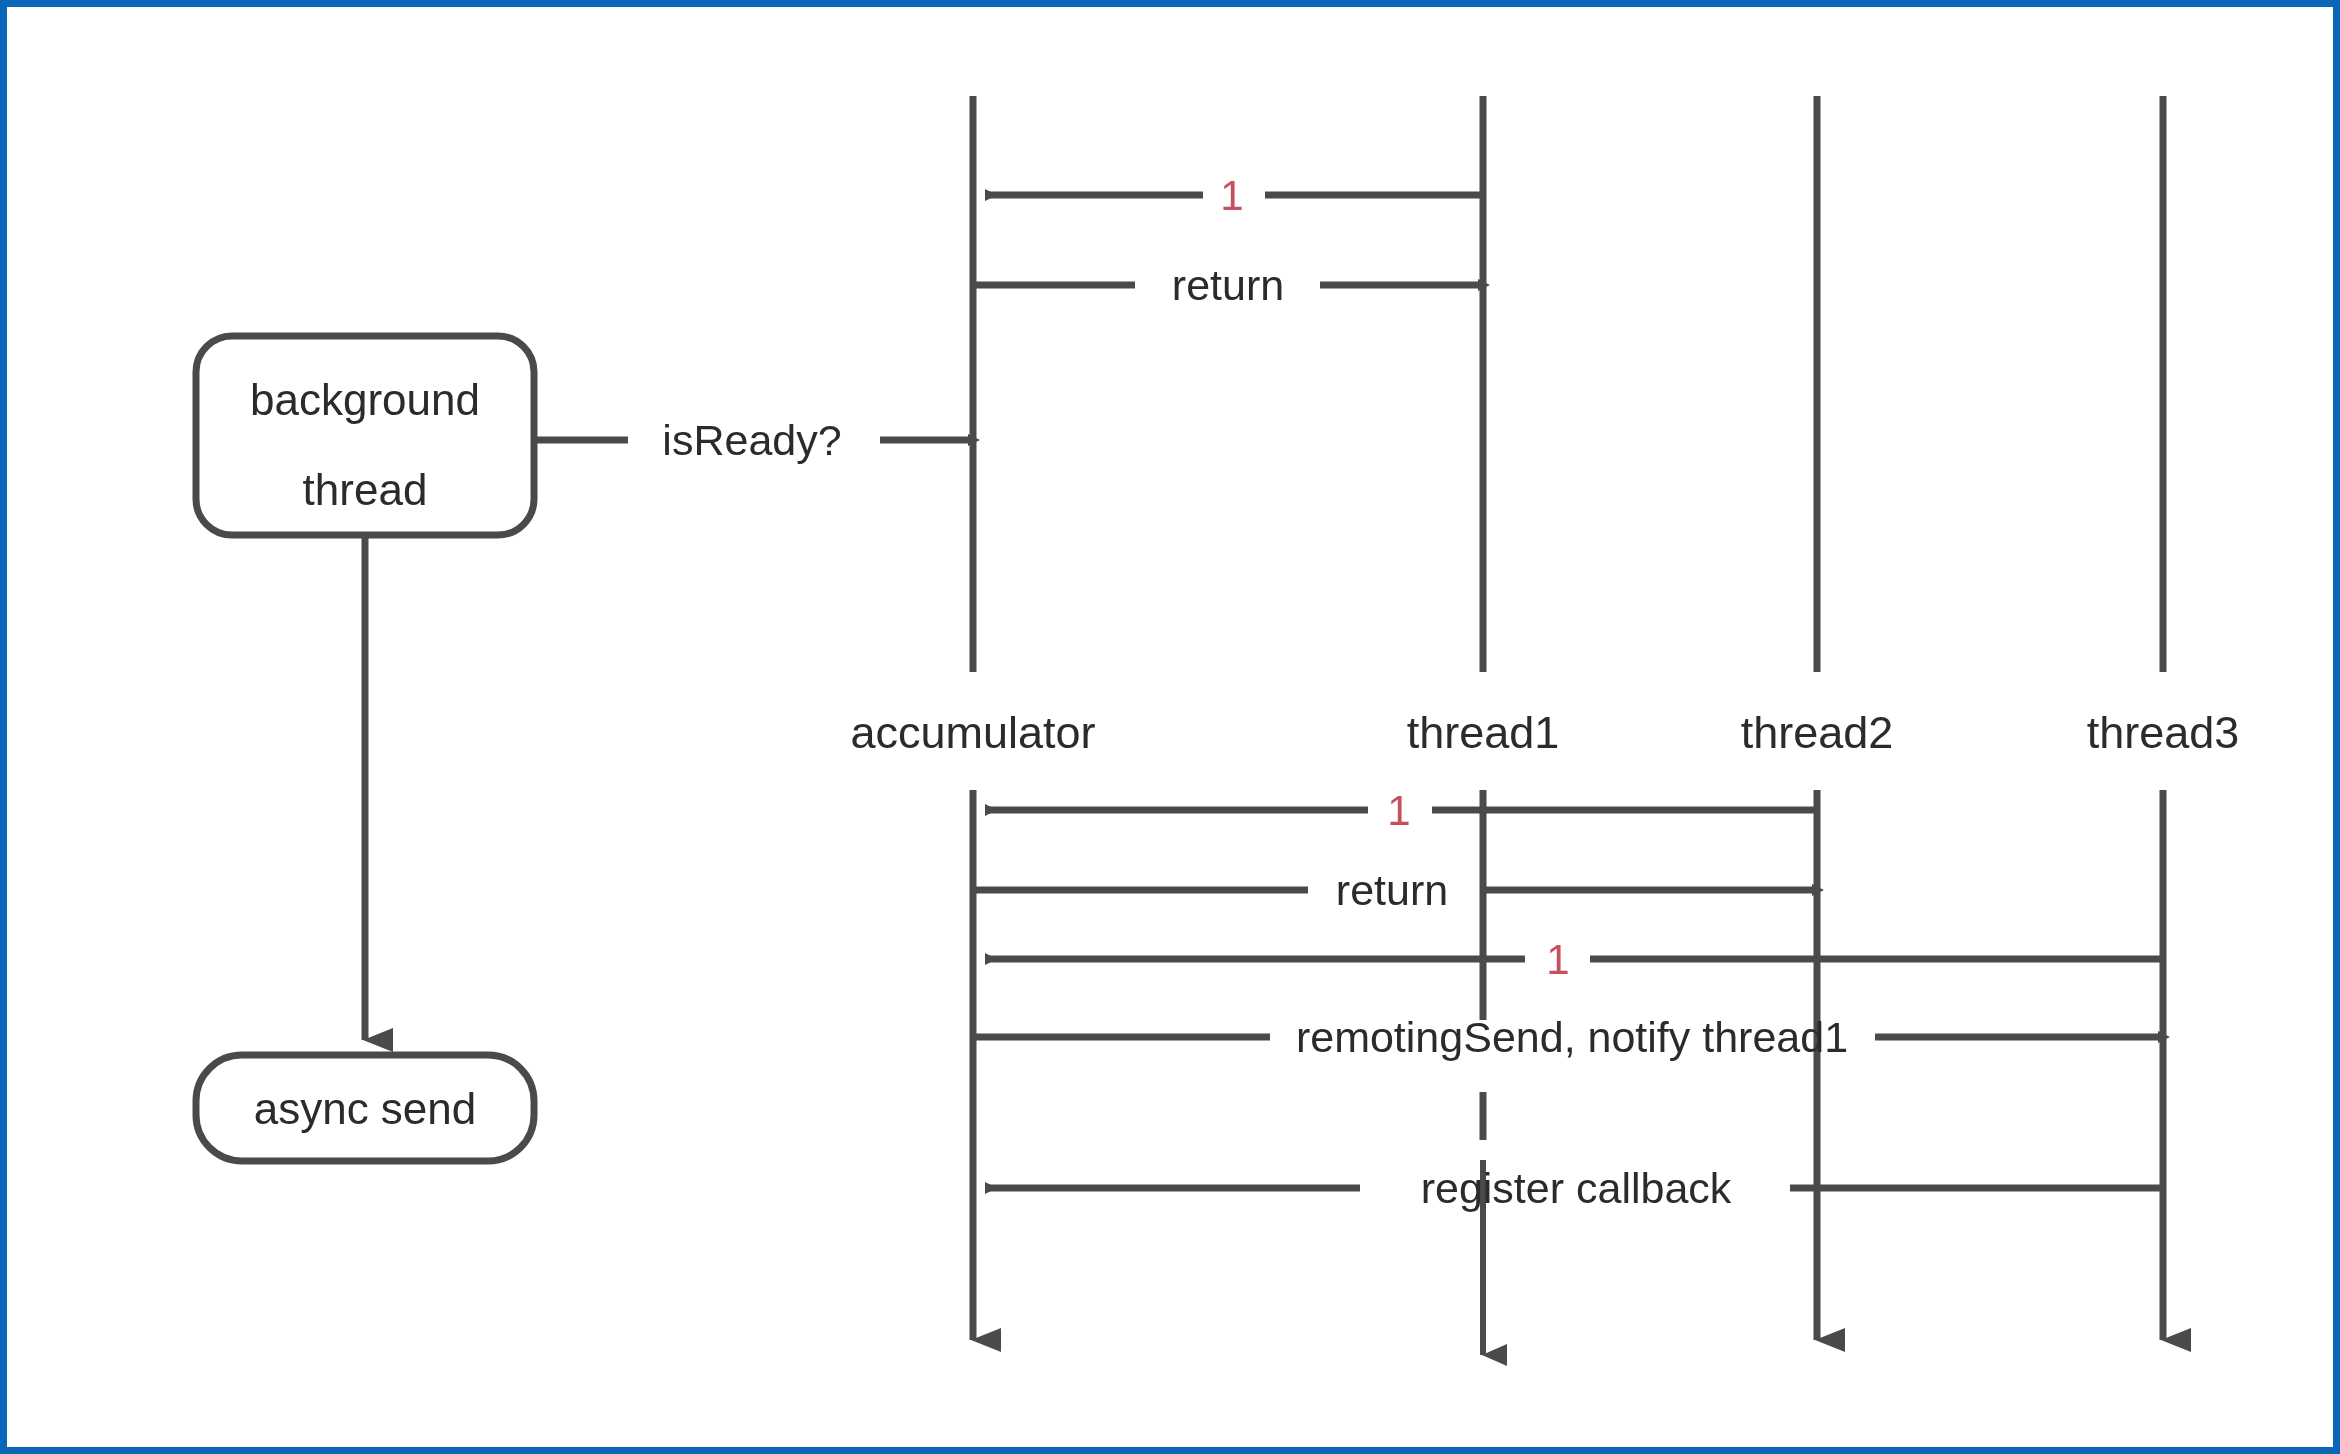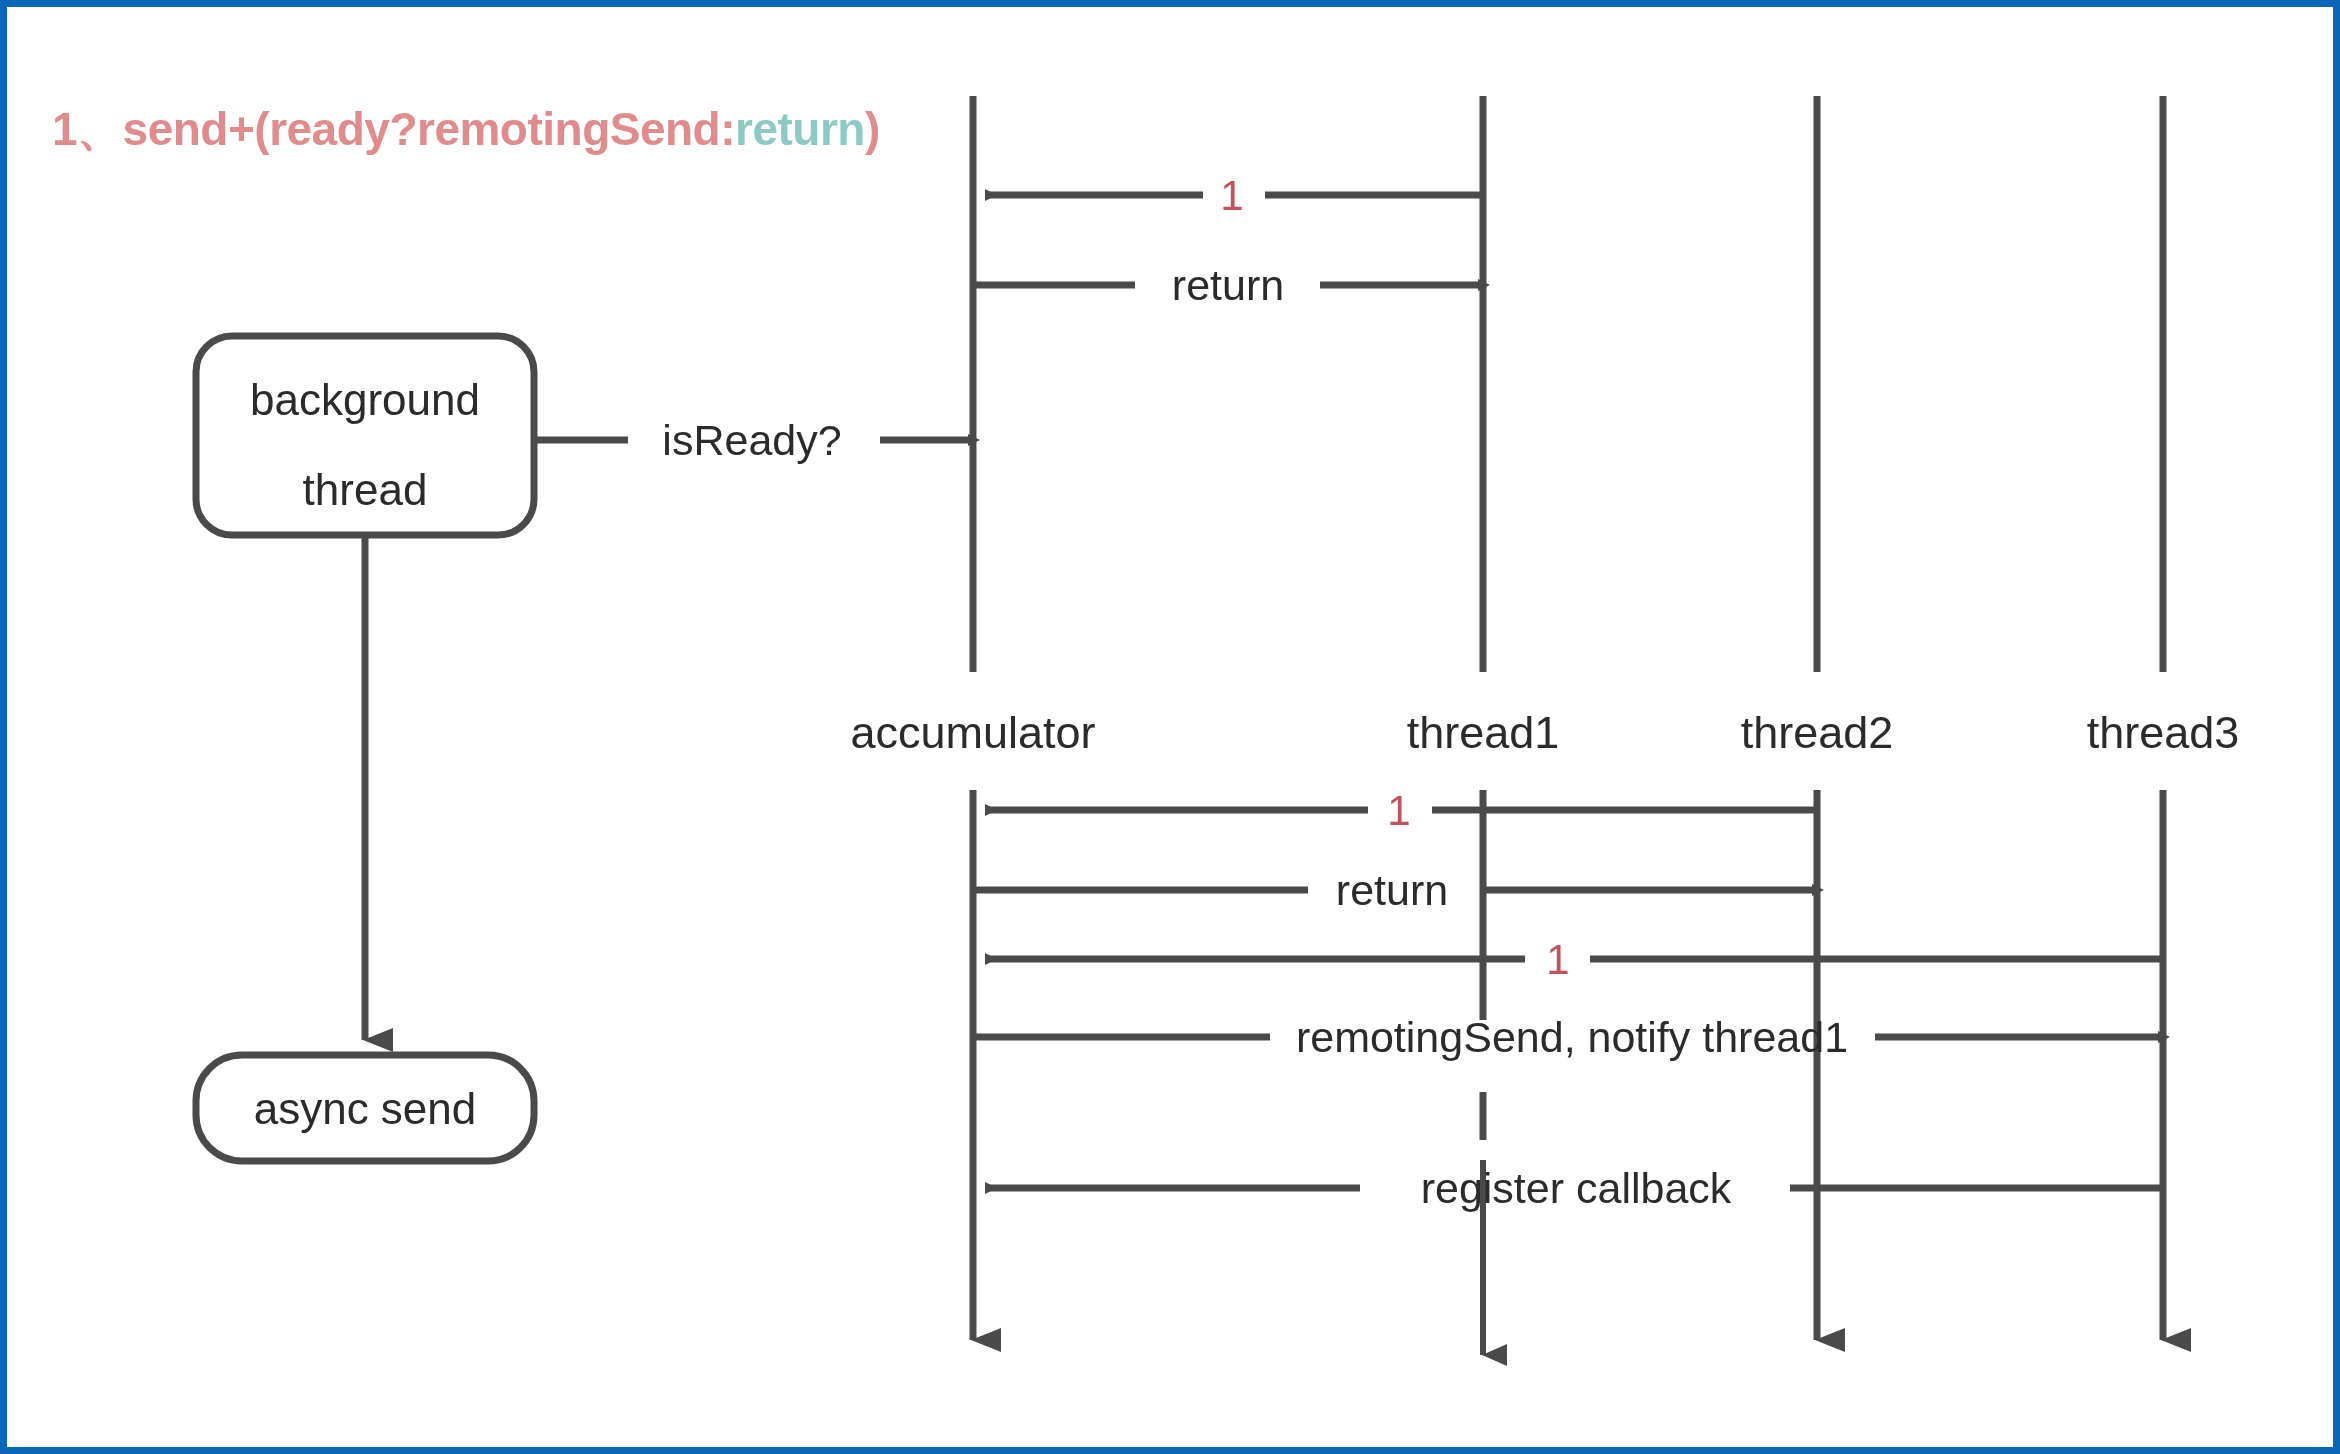--- a/index.html
+++ b/index.html
@@ -64,21 +64,20 @@
     font-size: 44px;
   }
 </style>
 </head>
 <body>
 
 <div id="canvas">
 
   <div class="frame-border"></div>
 
-  <div class="title-text"><span>1、send+(ready?remotingSend:</span><span class="title-ret">return</span><span>)</span></div>
 
   <svg id="svgroot" viewBox="0 0 2340 1454" xmlns="http://www.w3.org/2000/svg">
     <defs>
       <marker id="arrL" markerWidth="14" markerHeight="14" refX="12" refY="6" orient="auto" markerUnits="userSpaceOnUse">
         <path d="M12,0 L12,12 L0,6 z" fill="#4a4a4a"></path>
       </marker>
       <marker id="arrR" markerWidth="14" markerHeight="14" refX="2" refY="6" orient="auto" markerUnits="userSpaceOnUse">
         <path d="M2,0 L2,12 L14,6 z" fill="#4a4a4a"></path>
       </marker>
       <marker id="arrD" markerWidth="30" markerHeight="34" refX="15" refY="30" orient="auto" markerUnits="userSpaceOnUse">

